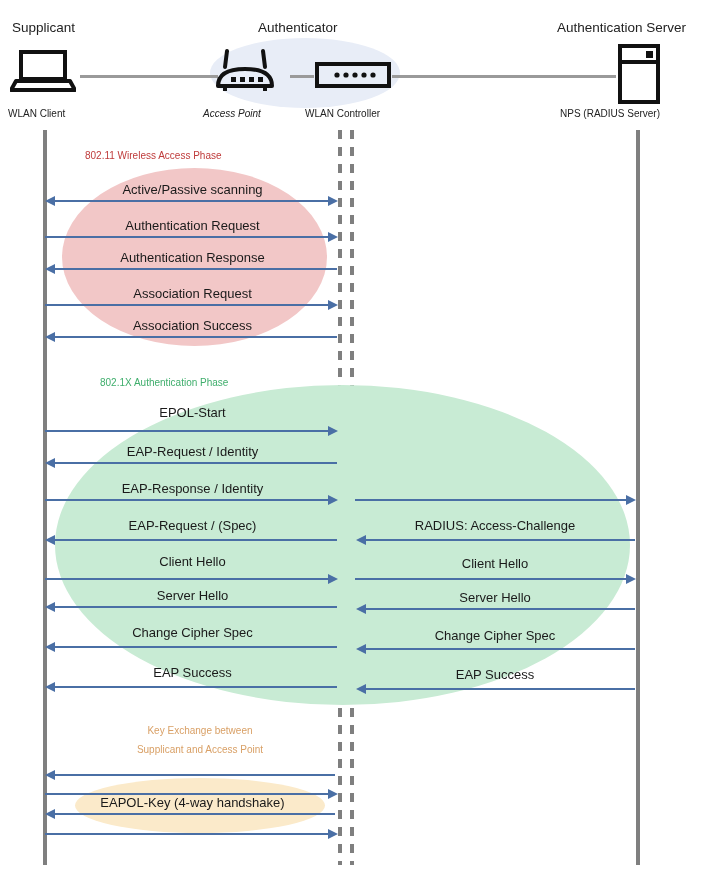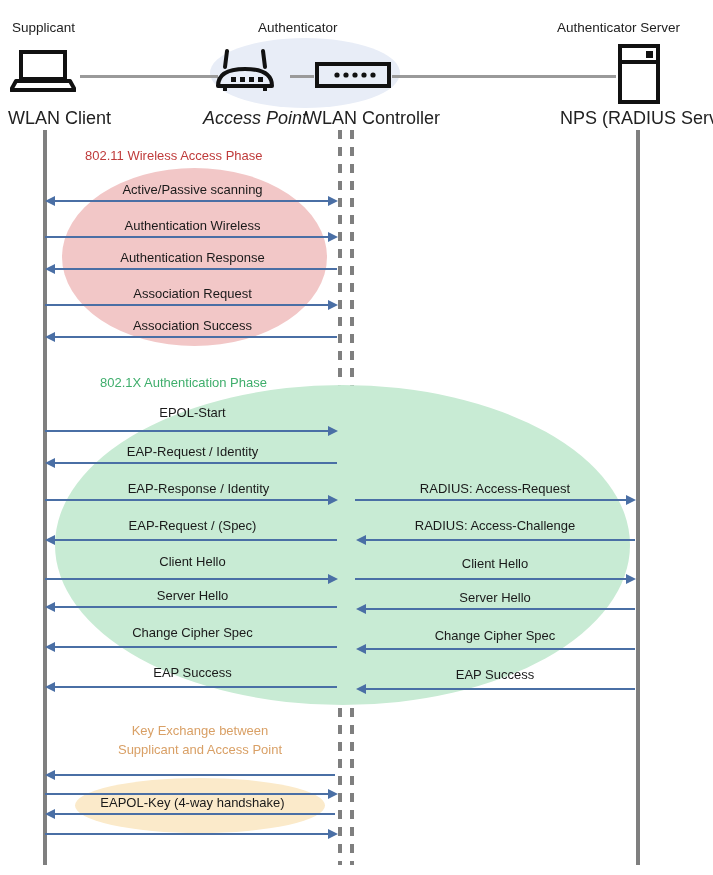--- a/index.html
+++ b/index.html
@@ -22,21 +22,21 @@
 
   
   .role-label {
     position: absolute;
     font-size: 13.5px;
     color: #222222;
     white-space: nowrap;
   }
   .device-label {
     position: absolute;
-    font-size: 18px;
+    font-size: 10px;
     color: #222222;
     white-space: nowrap;
   }
 
   
   .halo {
     position: absolute;
     background: #e8edf7;
     border-radius: 50%;
   }
@@ -72,21 +72,21 @@
     position: absolute;
     border-radius: 50%;
   }
   .ellipse-red    { background: #f2c7c7; }
   .ellipse-green  { background: #c8ebd4; }
   .ellipse-yellow { background: #fbeaca; }
 
   
   .phase-title {
     position: absolute;
-    font-size: 13px;
+    font-size: 10px;
     white-space: nowrap;
     text-align: center;
     line-height: 19px;
   }
 
   
   .msg-line {
     position: absolute;
     height: 2px;
     background: #4a6fa5;
@@ -111,21 +111,21 @@
 </style>
 </head>
 <body>
 
 <div id="diagram">
 
   <div class="halo" style="left:210px; top:38px; width:190px; height:70px;"></div>
 
   <div class="role-label" style="left:12px; top:20px;">Supplicant</div>
   <div class="role-label" style="left:258px; top:20px;">Authenticator</div>
-  <div class="role-label" style="left:557px; top:20px;">Authenticator Server</div>
+  <div class="role-label" style="left:557px; top:20px;">Authentication Server</div>
 
   <div class="wire" style="left:80px; top:75px; width:138px;"></div>
   <div class="wire" style="left:290px; top:75px; width:24px;"></div>
   <div class="wire" style="left:392px; top:75px; width:224px;"></div>
 
   <div class="icon-wrap" style="left:10px; top:50px;">
     <svg width="66" height="42" viewBox="0 0 66 42" aria-hidden="true">
       <rect x="11" y="2" width="44" height="27" fill="none" stroke="#111111" stroke-width="4"></rect>
       <path d="M6 31 L60 31 L65 40 L1 40 Z" fill="none" stroke="#111111" stroke-width="4" stroke-linejoin="round"></path>
     </svg>
@@ -186,21 +186,21 @@
   <div class="phase-title" style="left:75px; top:721px; width:250px; color:#d9a066;">
     <span>Key Exchange between</span><br>
     <span>Supplicant and Access Point</span>
   </div>
 
   <div class="msg-label" style="left:45px; top:182px; width:295px;">Active/Passive scanning</div>
   <div class="msg-line" style="left:47px; top:200px; width:288px;"></div>
   <div class="msg-head left" style="left:45px; top:196px;"></div>
   <div class="msg-head right" style="left:328px; top:196px;"></div>
 
-  <div class="msg-label" style="left:45px; top:218px; width:295px;">Authentication Wireless</div>
+  <div class="msg-label" style="left:45px; top:218px; width:295px;">Authentication Request</div>
   <div class="msg-line" style="left:45px; top:236px; width:290px;"></div>
   <div class="msg-head right" style="left:328px; top:232px;"></div>
 
   <div class="msg-label" style="left:45px; top:250px; width:295px;">Authentication Response</div>
   <div class="msg-line" style="left:47px; top:268px; width:290px;"></div>
   <div class="msg-head left" style="left:45px; top:264px;"></div>
 
   <div class="msg-label" style="left:45px; top:286px; width:295px;">Association Request</div>
   <div class="msg-line" style="left:45px; top:304px; width:290px;"></div>
   <div class="msg-head right" style="left:328px; top:300px;"></div>
@@ -210,24 +210,23 @@
   <div class="msg-head left" style="left:45px; top:332px;"></div>
 
   <div class="msg-label" style="left:45px; top:405px; width:295px;">EPOL-Start</div>
   <div class="msg-line" style="left:45px; top:430px; width:290px;"></div>
   <div class="msg-head right" style="left:328px; top:426px;"></div>
 
   <div class="msg-label" style="left:45px; top:444px; width:295px;">EAP-Request / Identity</div>
   <div class="msg-line" style="left:47px; top:462px; width:290px;"></div>
   <div class="msg-head left" style="left:45px; top:458px;"></div>
 
-  <div class="msg-label" style="left:51px; top:481px; width:295px;">EAP-Response / Identity</div>
+  <div class="msg-label" style="left:45px; top:481px; width:295px;">EAP-Response / Identity</div>
   <div class="msg-line" style="left:45px; top:499px; width:290px;"></div>
   <div class="msg-head right" style="left:328px; top:495px;"></div>
-  <div class="msg-label" style="left:355px; top:481px; width:280px;">RADIUS: Access-Request</div>
   <div class="msg-line" style="left:355px; top:499px; width:275px;"></div>
   <div class="msg-head right" style="left:626px; top:495px;"></div>
 
   <div class="msg-label" style="left:45px; top:518px; width:295px;">EAP-Request / (Spec)</div>
   <div class="msg-line" style="left:47px; top:539px; width:290px;"></div>
   <div class="msg-head left" style="left:45px; top:535px;"></div>
   <div class="msg-label" style="left:355px; top:518px; width:280px;">RADIUS: Access-Challenge</div>
   <div class="msg-line" style="left:365px; top:539px; width:270px;"></div>
   <div class="msg-head left" style="left:356px; top:535px;"></div>
 

